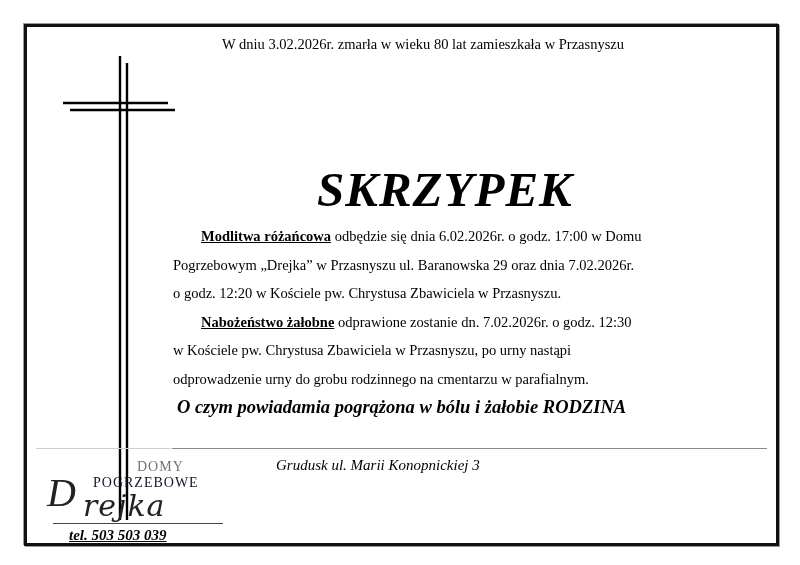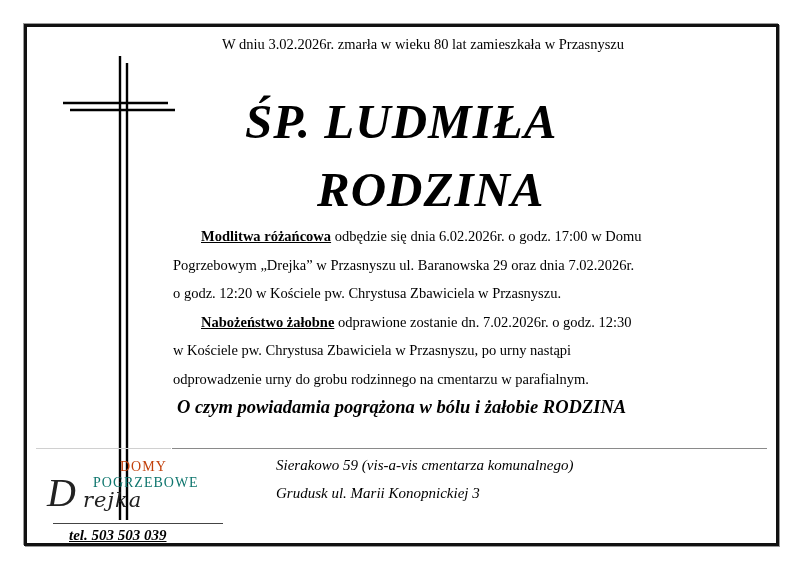--- a/index.html
+++ b/index.html
@@ -98,48 +98,48 @@
     }
     .logo {
       position: absolute;
       left: 12px;
       top: 428px;
       width: 190px;
       height: 90px;
     }
     .logo .domy {
       position: absolute;
-      left: 81px;
+      left: 98px;
       top: 4px;
       font-size: 14px;
       letter-spacing: 1px;
-      color: #c2410c;
+      color: #737373;
     }
     .logo .pogrzebowe {
       position: absolute;
       left: 54px;
       top: 20px;
       font-size: 14px;
       letter-spacing: 1px;
-      color: #0f766e;
+      color: #0f172a;
     }
     .logo .d-mark {
       position: absolute;
       left: 8px;
       top: 18px;
       font-size: 40px;
       font-style: italic;
       color: #222;
       line-height: 1;
     }
     .logo .rejka {
       position: absolute;
       left: 44px;
       top: 33px;
-      font-size: 21px;
+      font-size: 30px;
       font-style: italic;
       color: #222;
       letter-spacing: 1px;
       font-family: "DejaVu Serif", serif;
       font-weight: normal;
     }
     .logo .logo-line {
       position: absolute;
       left: 14px;
       top: 68px;
@@ -175,22 +175,21 @@
 
   <div class="intro">W dniu 3.02.2026r. zmarła w wieku 80 lat zamieszkała w Przasnyszu</div>
 
   <svg class="cross" viewBox="0 0 120 500" xmlns="http://www.w3.org/2000/svg">
     <line x1="59" y1="16" x2="59" y2="480" stroke="#000" stroke-width="2.4"></line>
     <line x1="66" y1="23" x2="66" y2="480" stroke="#000" stroke-width="2.4"></line>
     <line x1="2" y1="63" x2="107" y2="63" stroke="#000" stroke-width="2.4"></line>
     <line x1="9" y1="70" x2="114" y2="70" stroke="#000" stroke-width="2.4"></line>
   </svg>
 
-  <div class="name first">ŚP.  LUDMIŁA</div>
-  <div class="name last">RODZINA</div>
+  <div class="name last">SKRZYPEK</div>
 
   <div class="body-text">
     <span class="line"><span class="lead">Modlitwa różańcowa</span><span> odbędzie się dnia 6.02.2026r. o godz. 17:00 w Domu</span></span>
     <span class="line">Pogrzebowym „Drejka” w Przasnyszu ul. Baranowska 29 oraz dnia 7.02.2026r.</span>
     <span class="line">o godz. 12:20 w Kościele pw. Chrystusa Zbawiciela w Przasnyszu.</span>
     <span class="line"><span class="lead">Nabożeństwo żałobne</span><span> odprawione zostanie dn. 7.02.2026r. o godz. 12:30</span></span>
     <span class="line">w Kościele pw. Chrystusa Zbawiciela w Przasnyszu, po urny nastąpi</span>
     <span class="line">odprowadzenie urny do grobu rodzinnego na cmentarzu w parafialnym.</span>
   </div>
 
@@ -202,17 +201,16 @@
   <div class="logo">
     <span class="domy">DOMY</span>
     <span class="pogrzebowe">POGRZEBOWE</span>
     <span class="d-mark">D</span>
     <span class="rejka">rejka</span>
     <span class="logo-line"></span>
     <span class="phone">tel. 503 503 039</span>
   </div>
 
   <div class="addresses">
-    <span class="addr">Sierakowo 59 (vis-a-vis cmentarza komunalnego)</span>
     <span class="addr">Grudusk ul. Marii Konopnickiej 3</span>
   </div>
 
 </div>
 
 </body></html>

